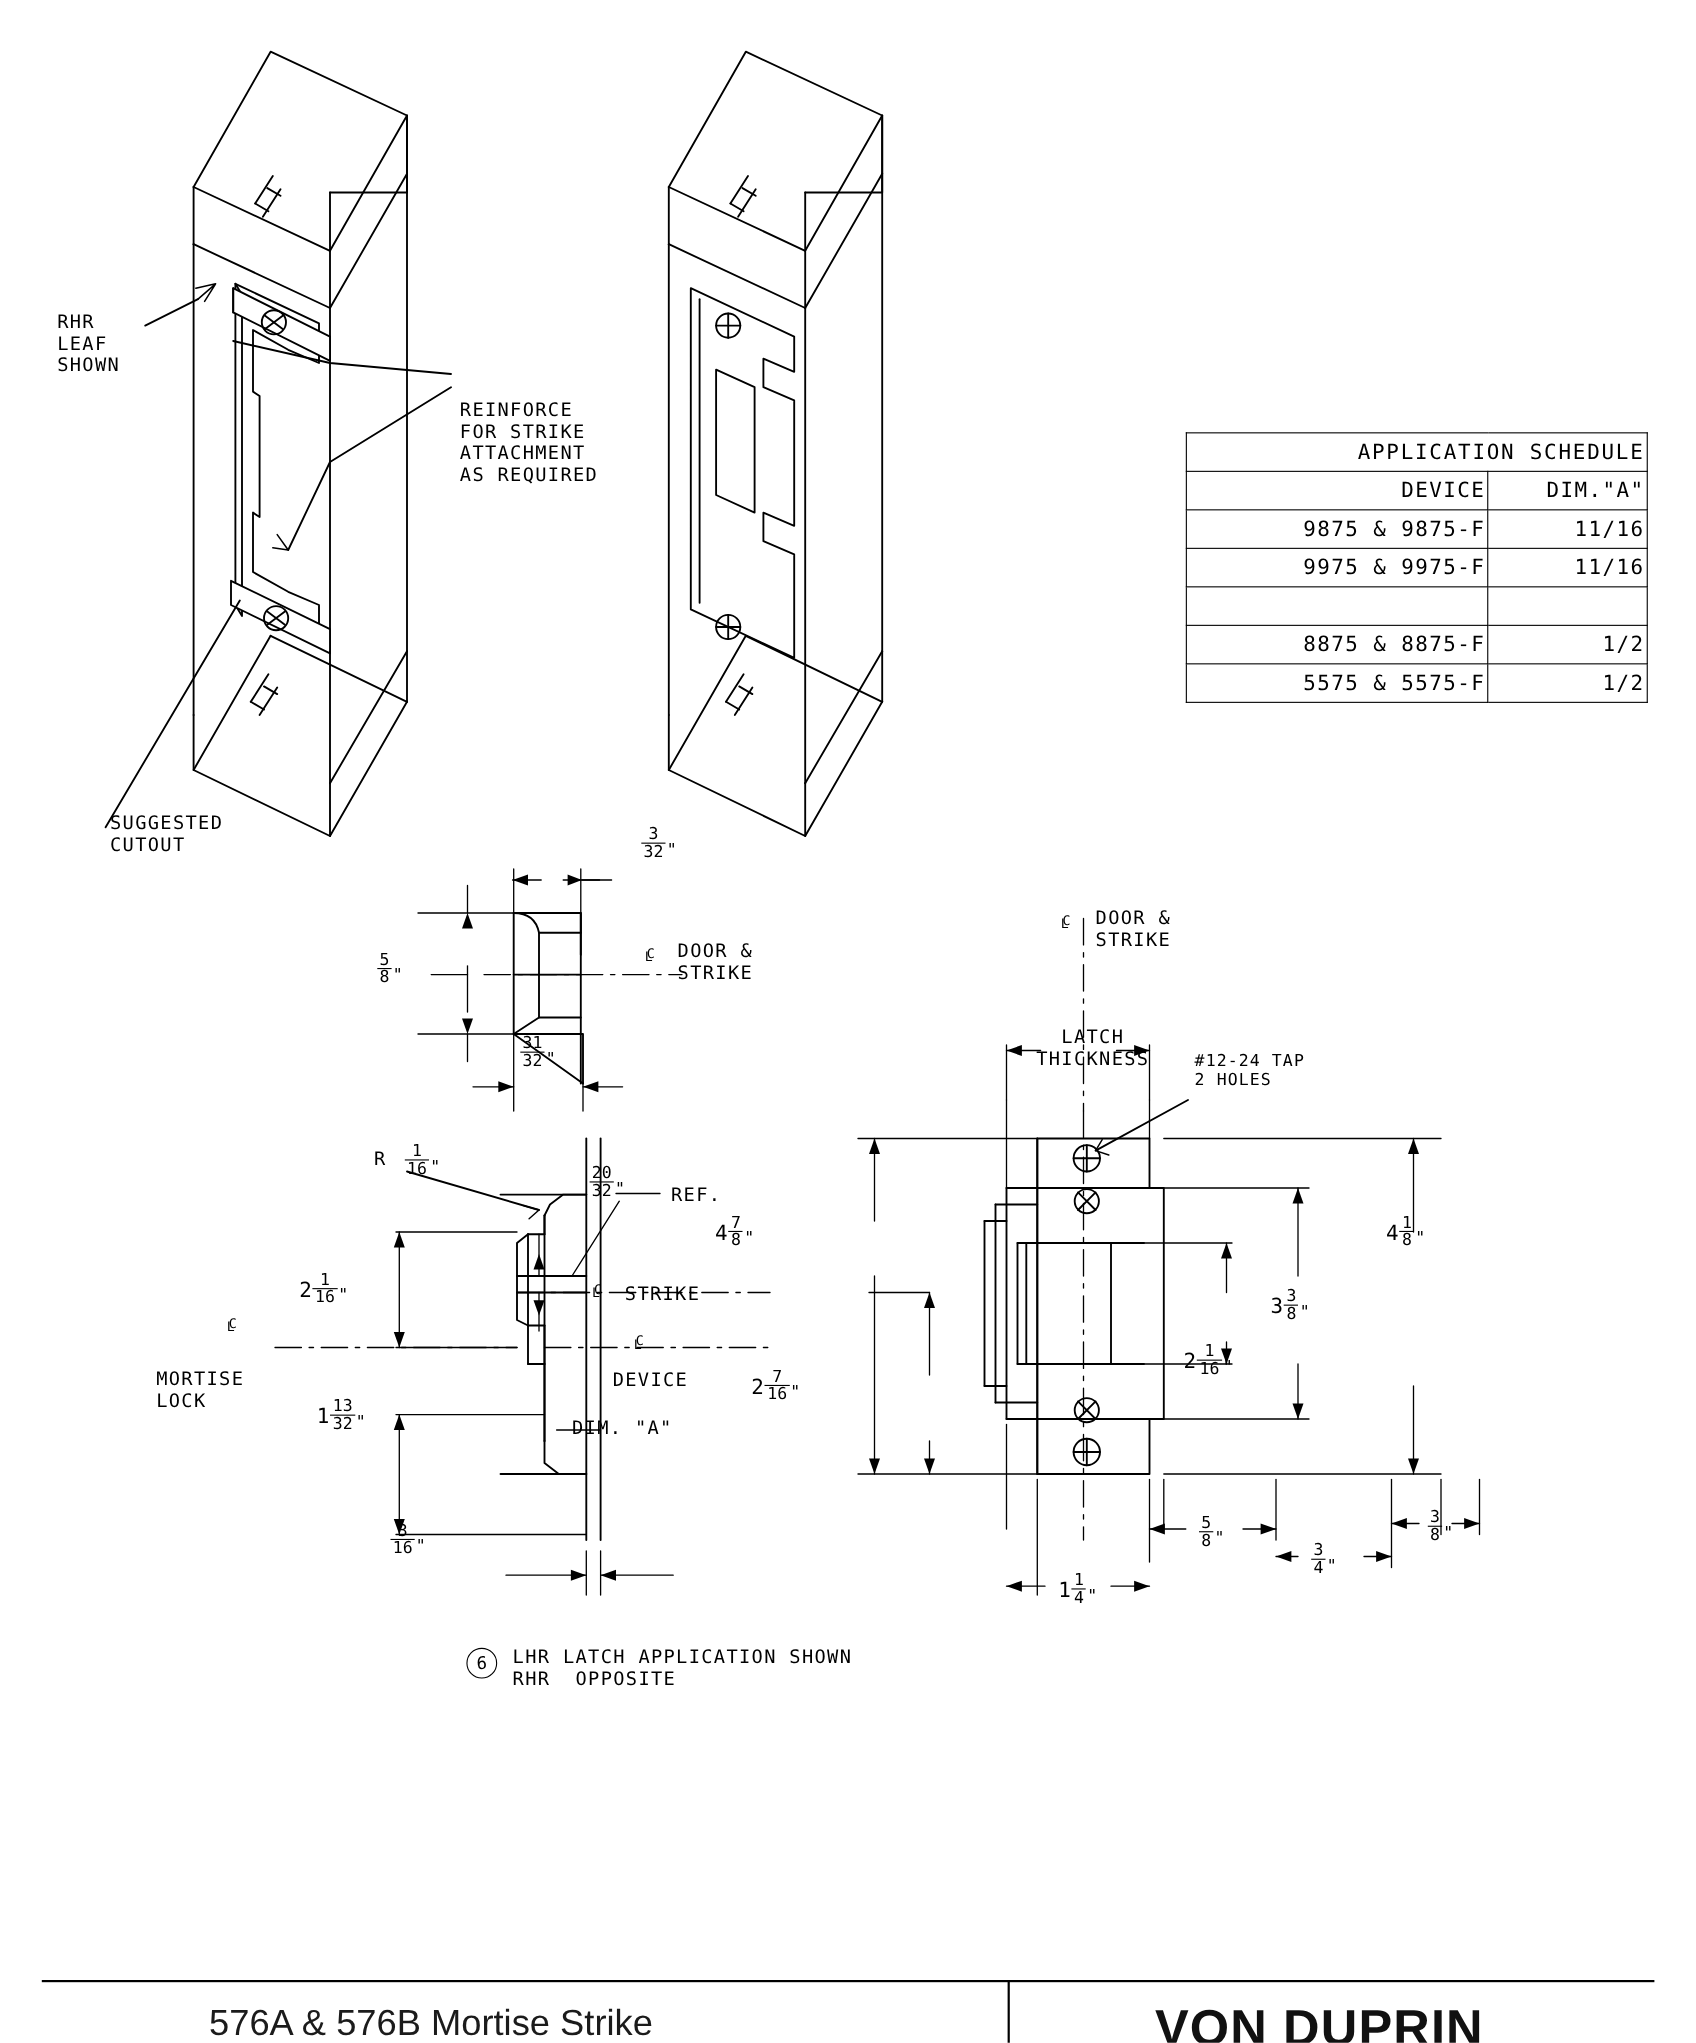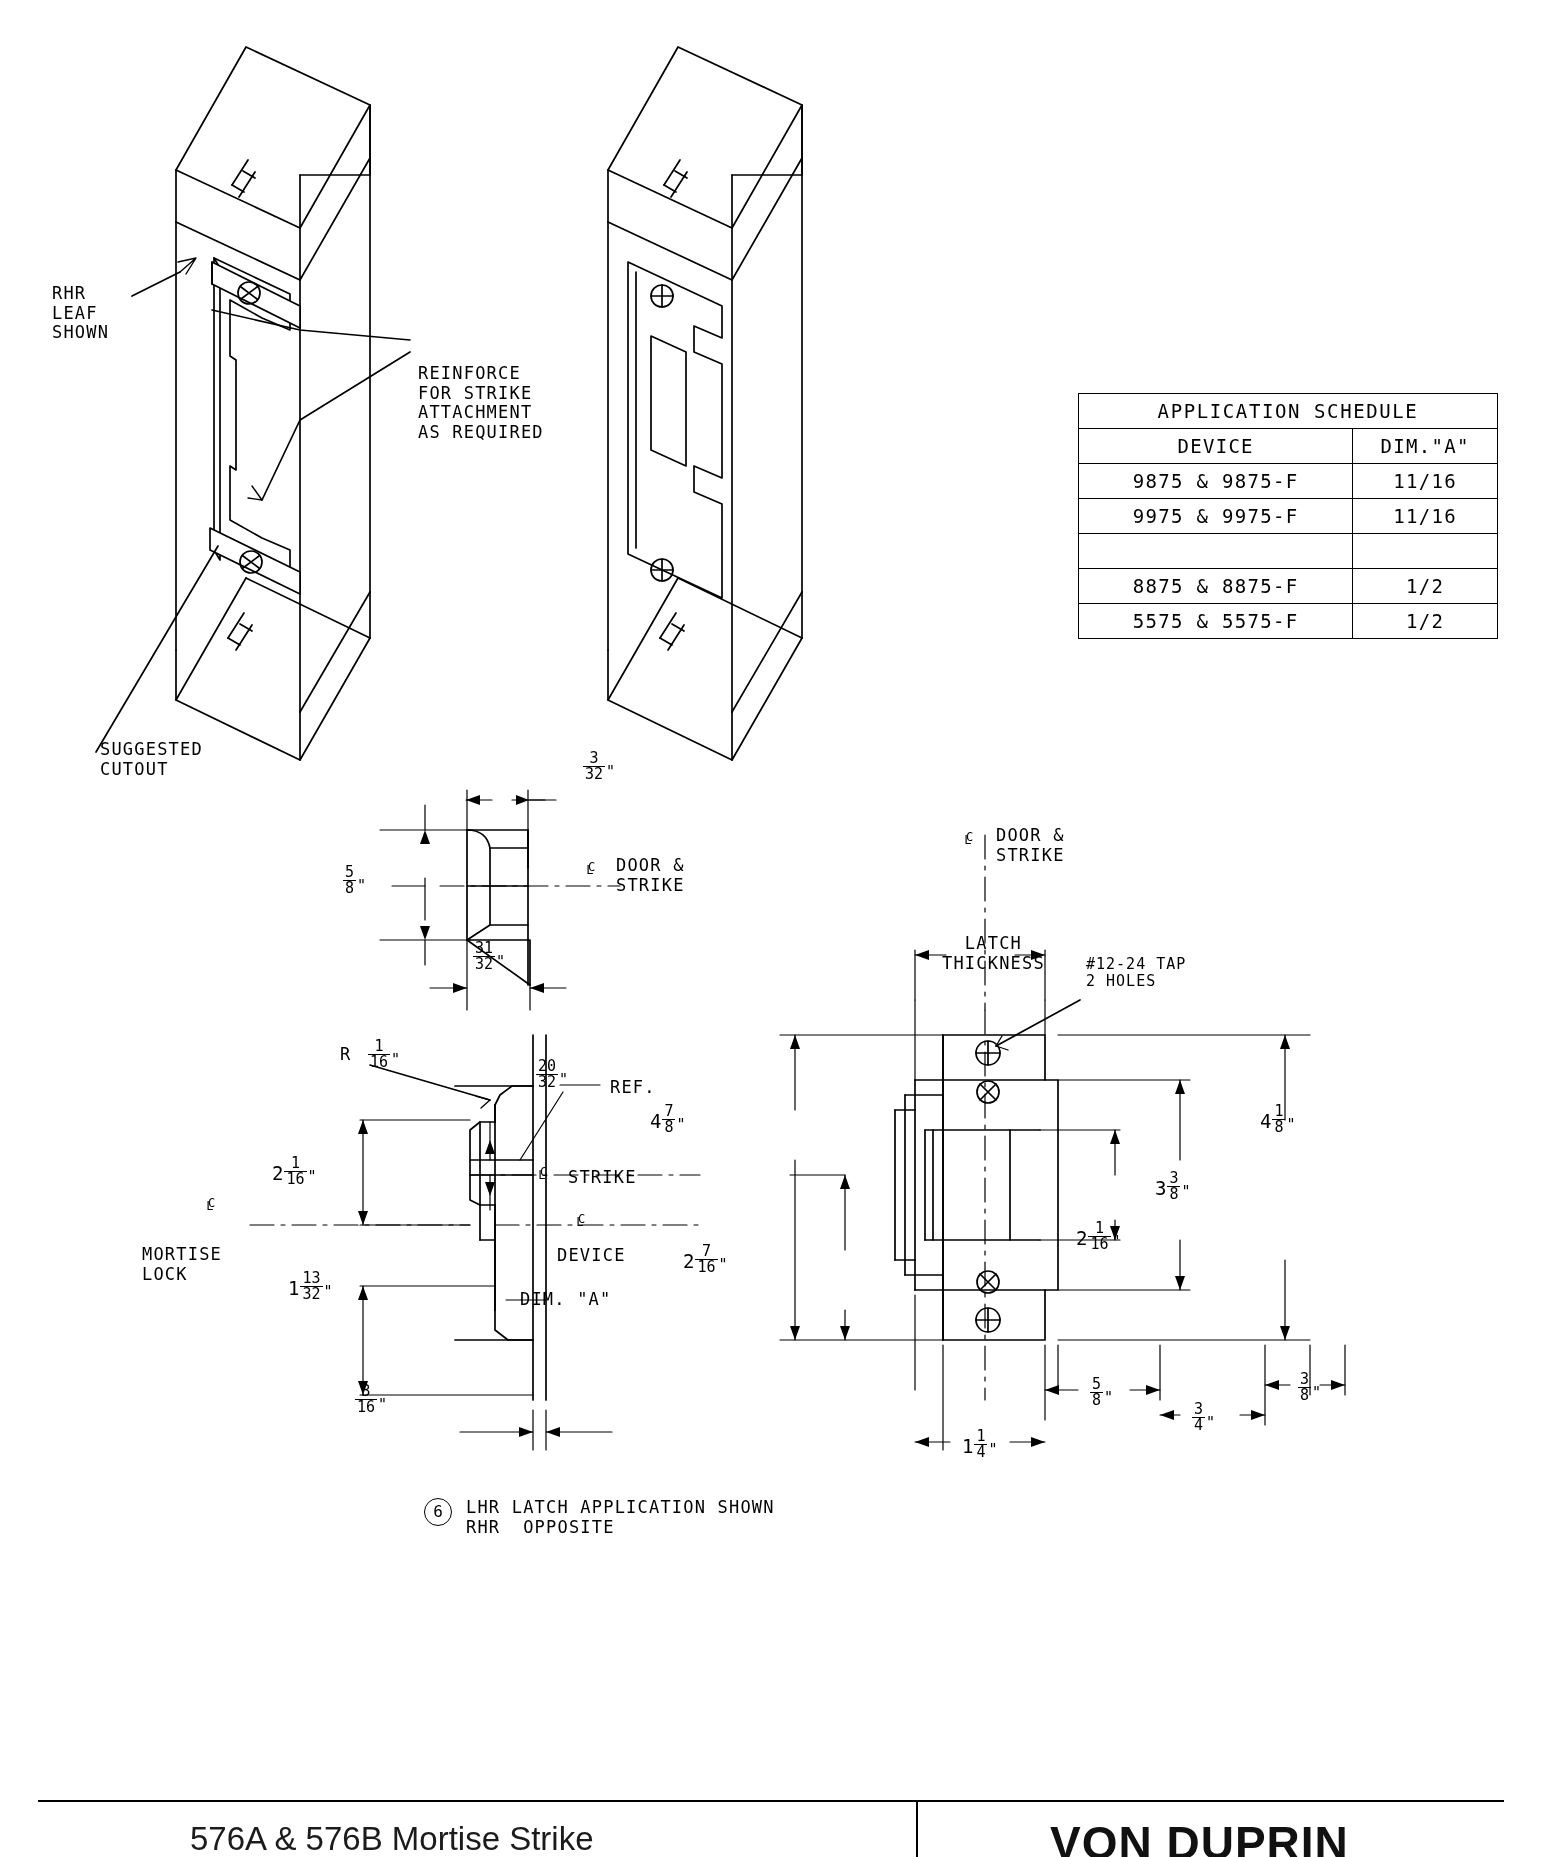--- a/index.html
+++ b/index.html
@@ -76,21 +76,21 @@
     left: 1078px;
     top: 393px;
     width: 420px;
     border-collapse: collapse;
     font-family: "DejaVu Sans Mono", monospace;
     font-size: 19px;
     letter-spacing: 1.3px;
   }
   .sched td, .sched th {
     border: 1.6px solid #000;
-    text-align: center;
+    text-align: right;
     padding: 4px 2px;
     font-weight: normal;
     height: 26px;
   }
   .sched .title { font-size: 19px; letter-spacing: 1.6px; }
   .sched .c1 { width: 278px; }
   .sched .c2 { width: 142px; }
 
   
   .titleblock {

